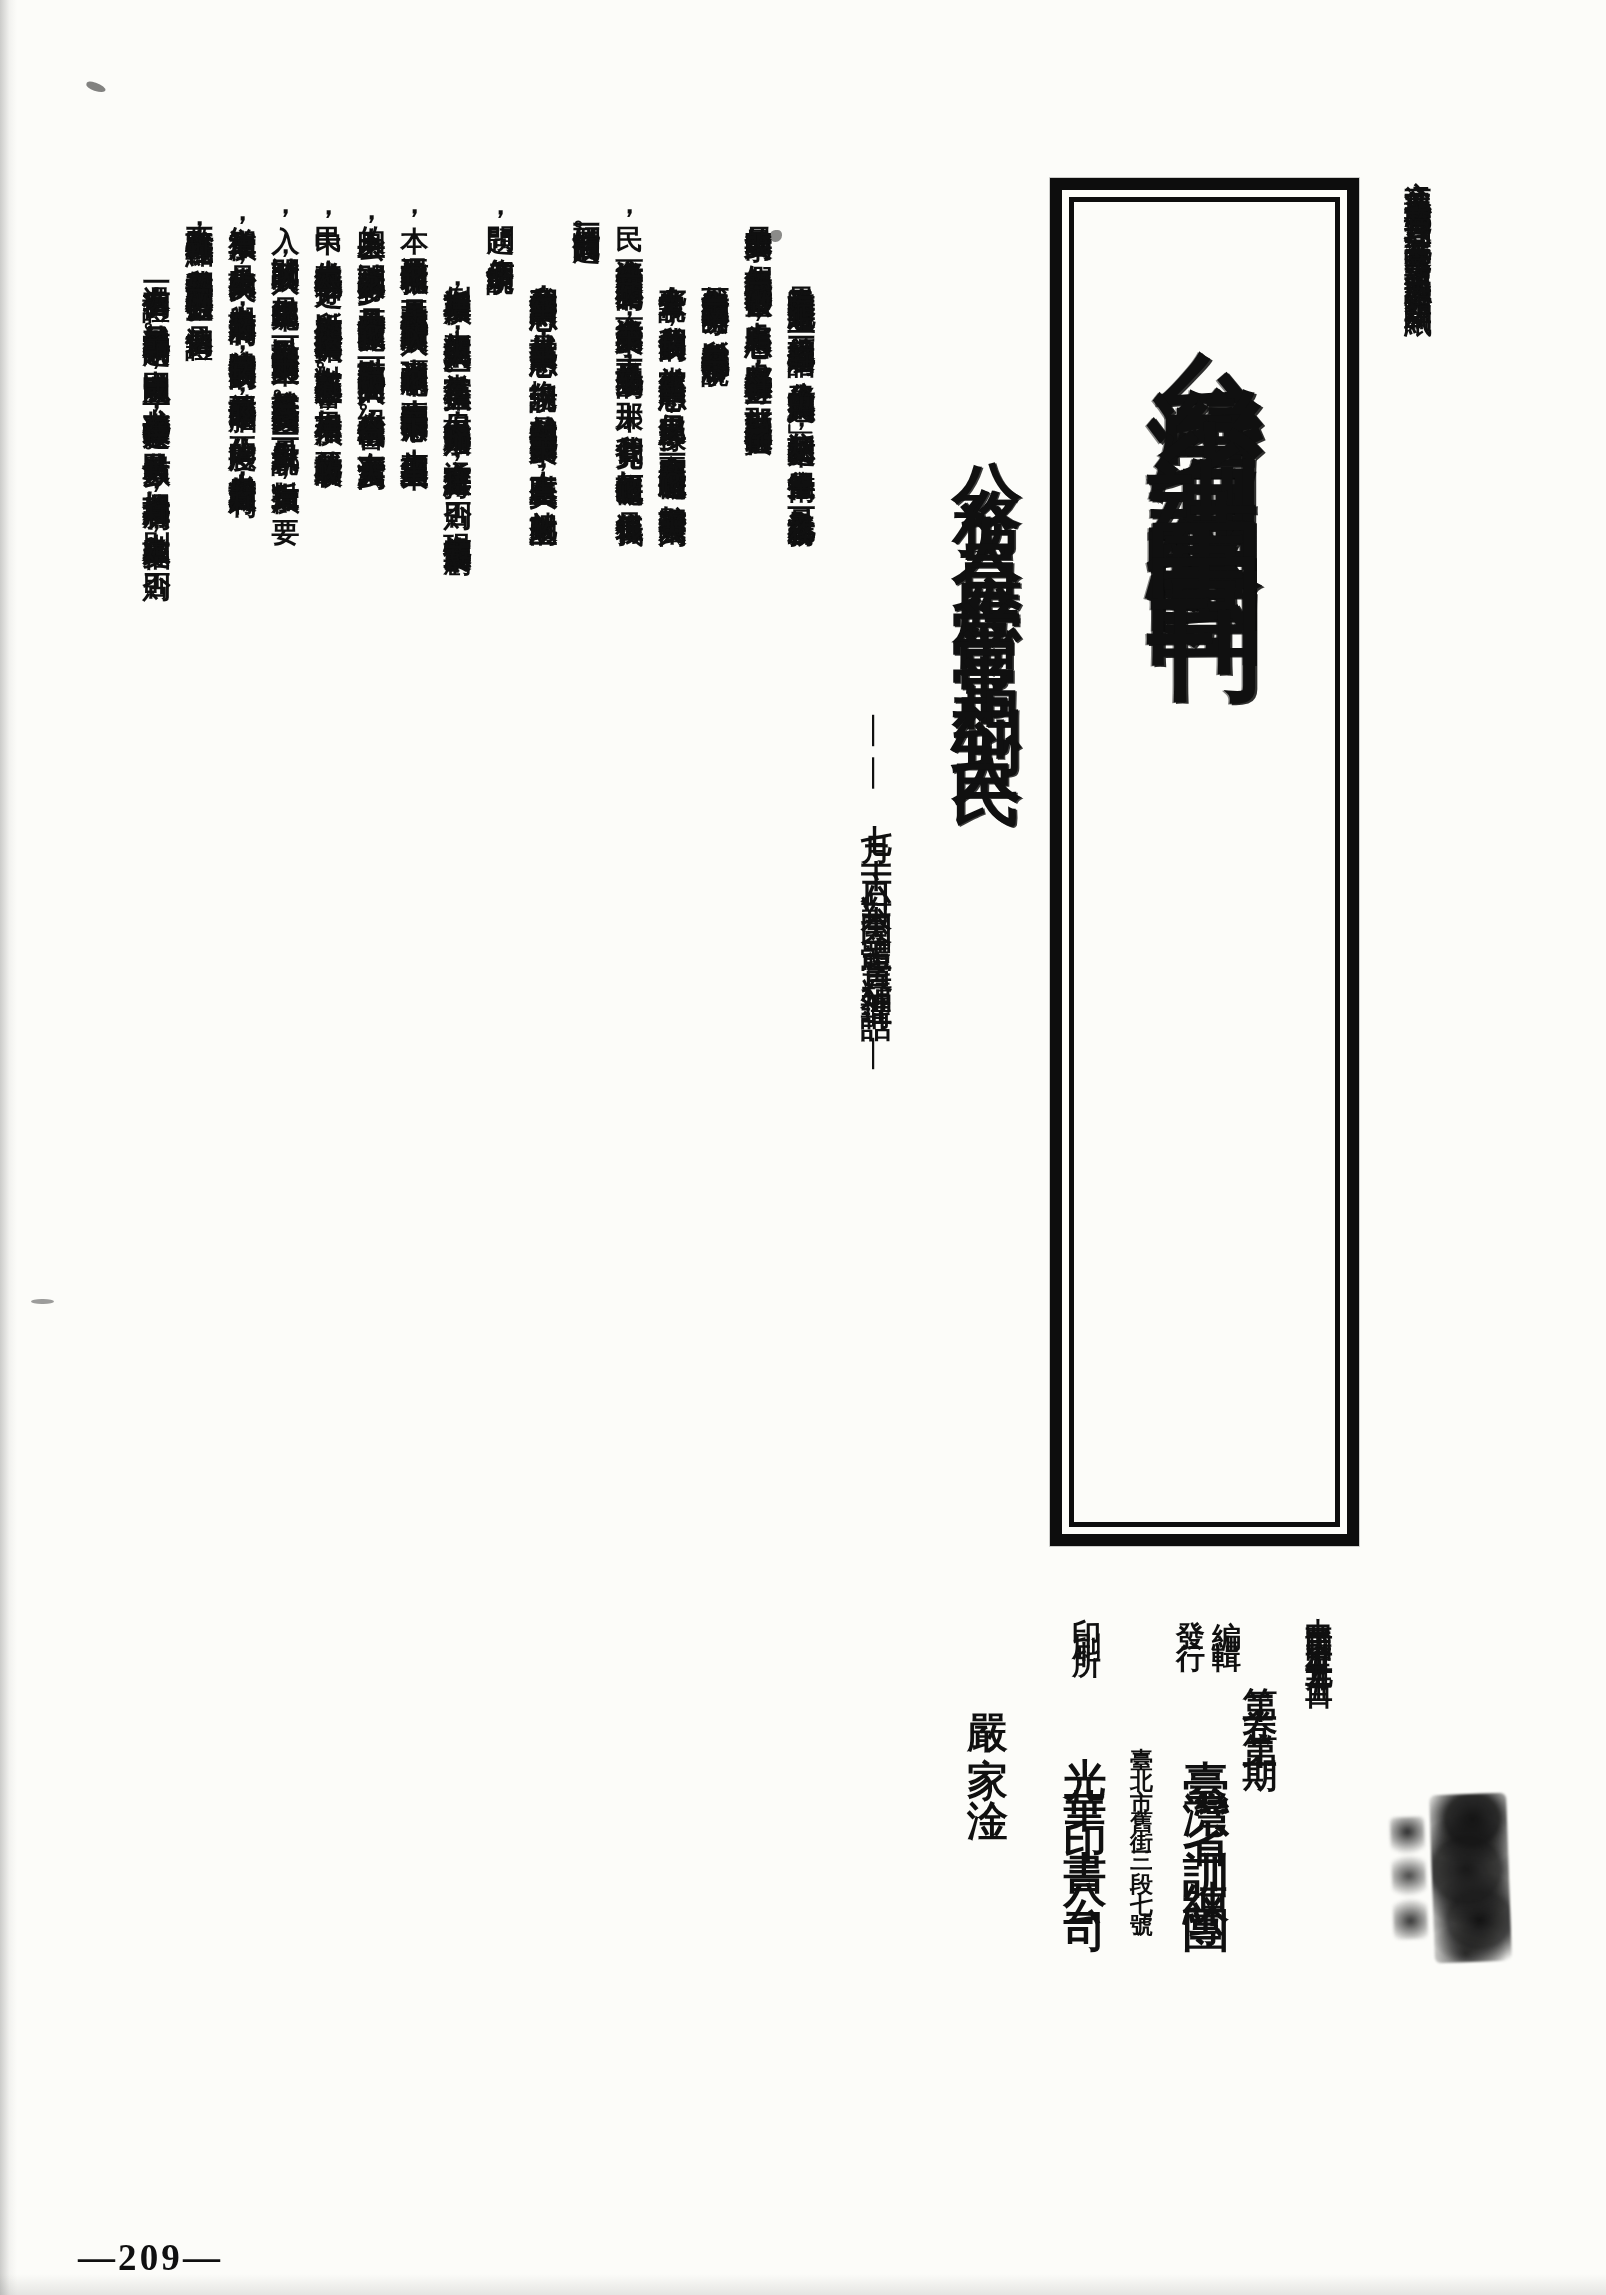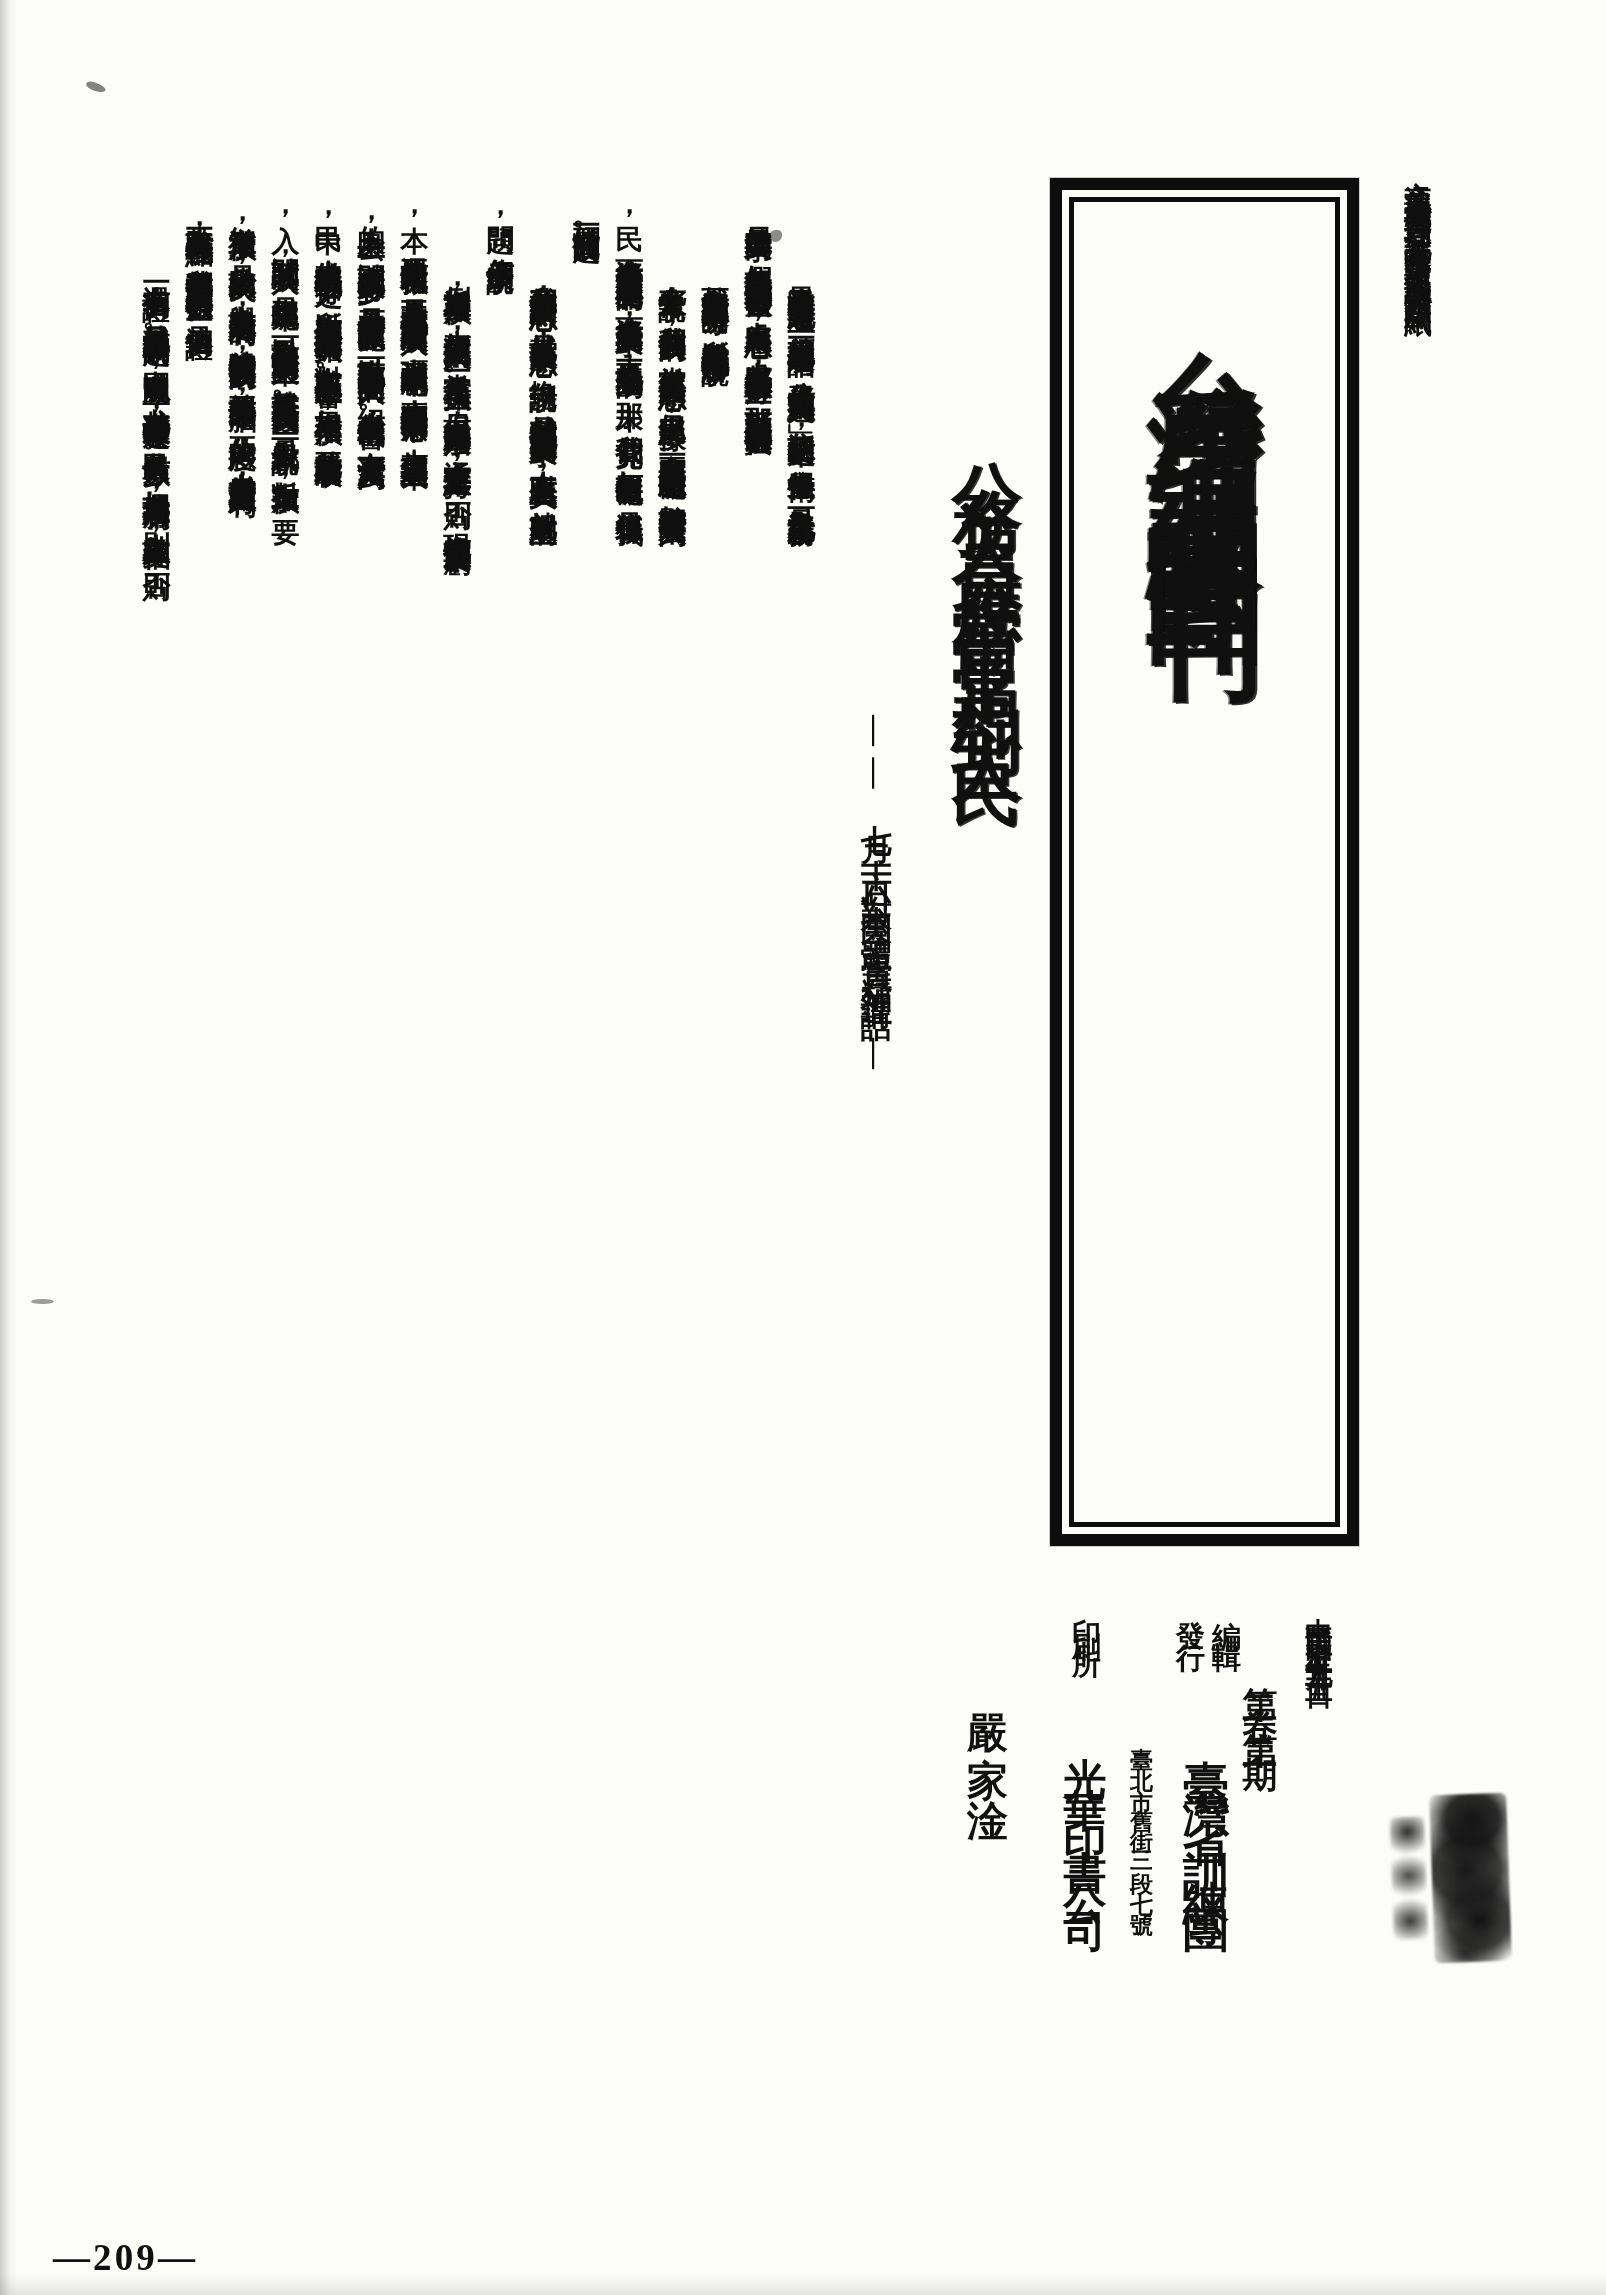--- a/index.html
+++ b/index.html
@@ -79,21 +79,21 @@
     position:absolute;left:136px;top:204px;width:687px;height:2020px;
     writing-mode:vertical-rl;text-orientation:mixed;
   }
   .bcol{
     width:43px;line-height:43px;font-size:28px;font-weight:bold;letter-spacing:1.5px;
     overflow:visible;
   }
   .bcol.indent{text-indent:60px;}
 
   
-  .page-number{position:absolute;left:53px;top:2236px;font-size:37px;font-weight:bold;letter-spacing:3.1px;}
+  .page-number{position:absolute;left:78px;top:2236px;font-size:37px;font-weight:bold;letter-spacing:3.1px;}
 </style>
 </head>
 <body>
 
 <div class="page">
 
   <div class="edge-left"></div>
   <div class="edge-bottom"></div>
   <div class="speck1"></div>
   <div class="speck2"></div>

